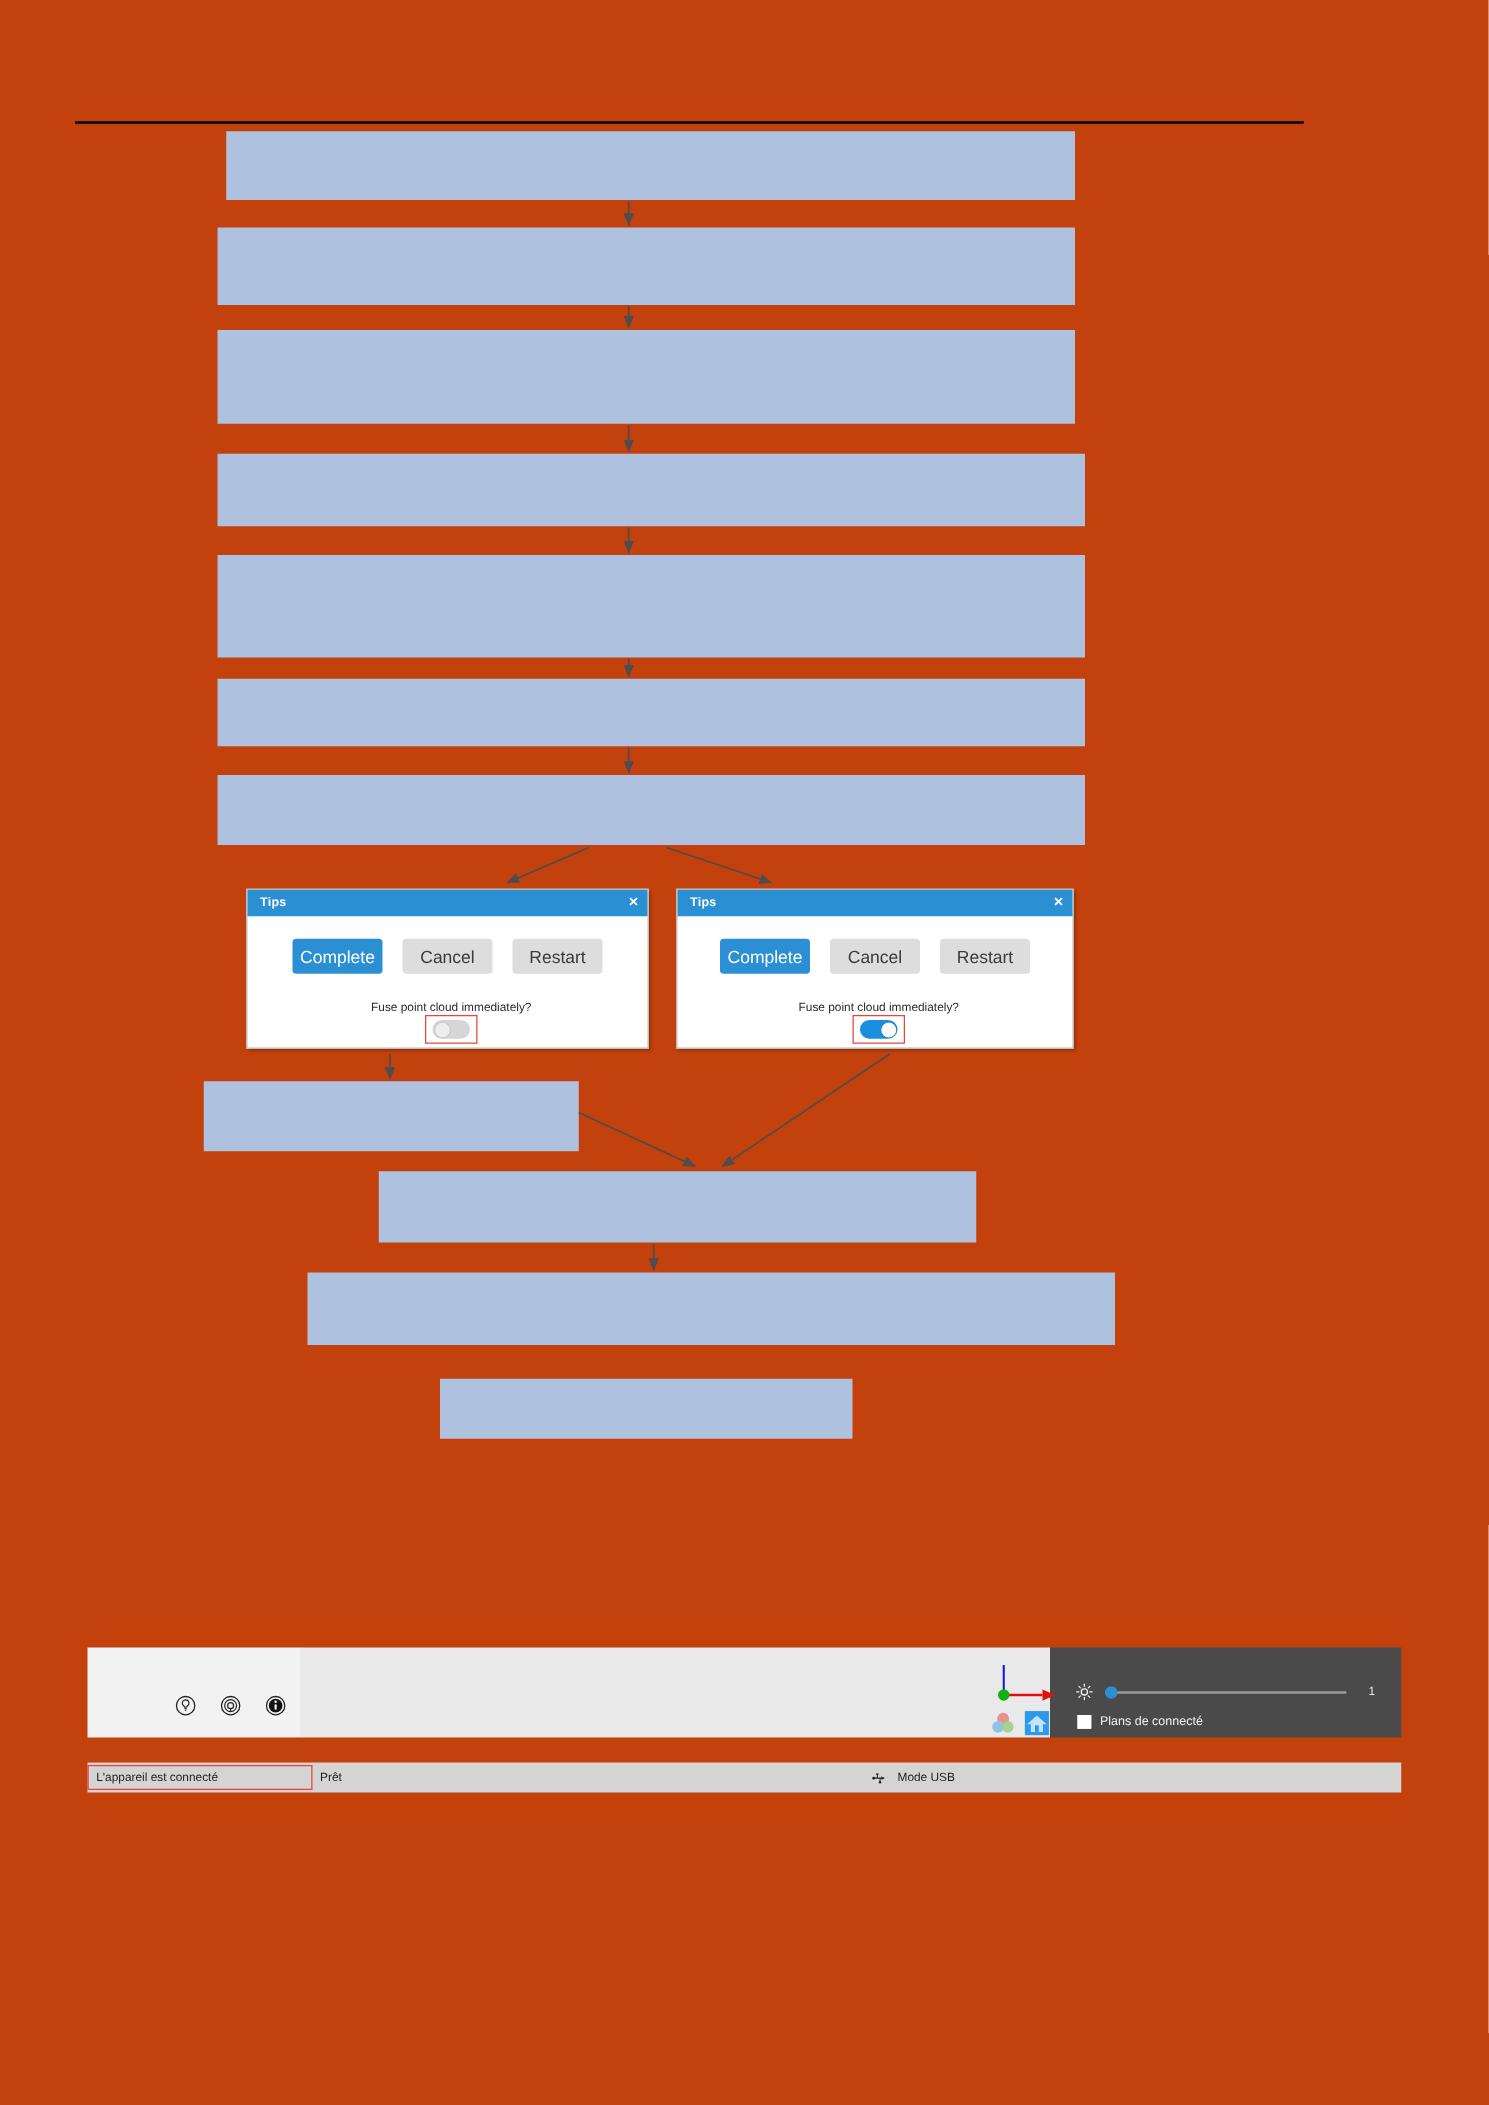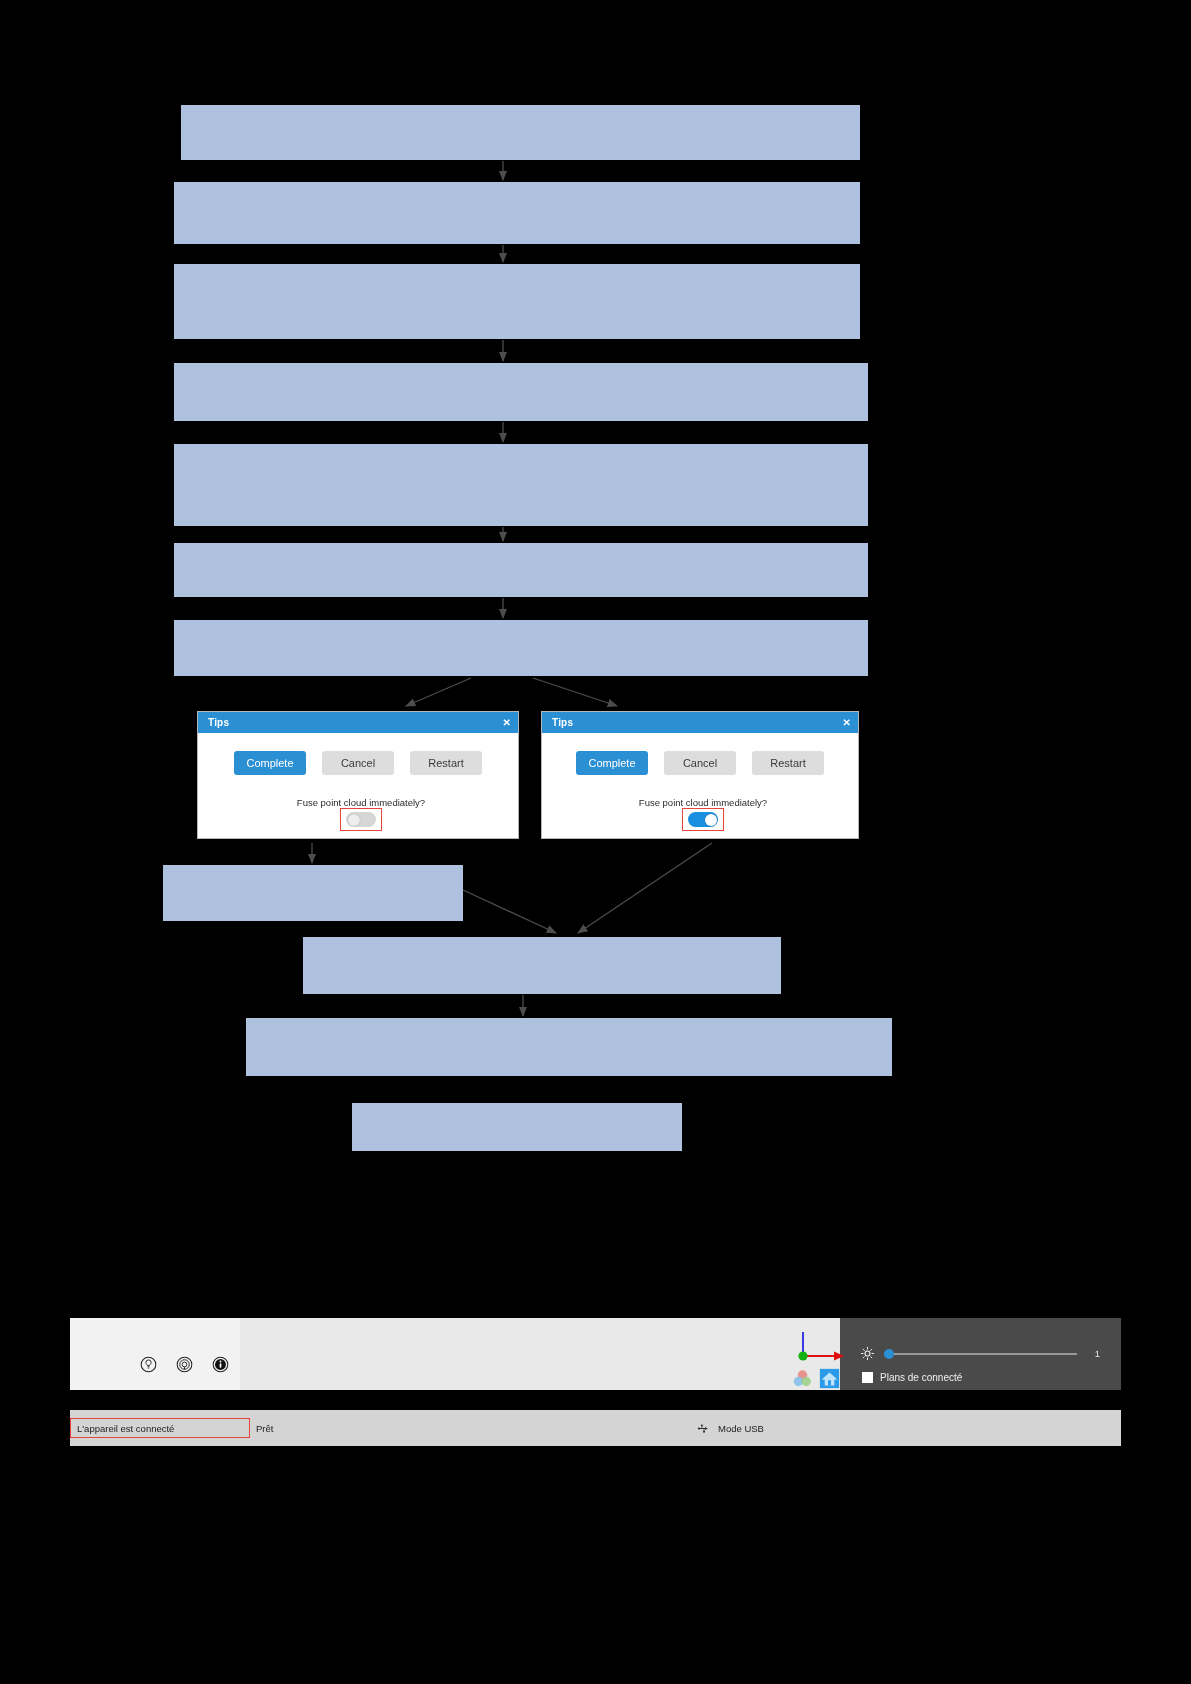--- a/index.html
+++ b/index.html
@@ -9,21 +9,21 @@
     background: #ffffff;
   }
   body {
     font-family: "Liberation Sans", sans-serif;
     -webkit-font-smoothing: antialiased;
   }
   #page {
     position: relative;
     width: 1191px;
     height: 1684px;
-    background: #000000;
+    background: #c2410c;
     overflow: hidden;
   }
 
   
   .header-rule {
     position: absolute;
     left: 60px;
     top: 97px;
     width: 983px;
     height: 0;
@@ -80,21 +80,21 @@
     padding: 18px 14px 10px 14px;
     box-sizing: border-box;
   }
   .tips-buttons {
     display: flex;
     justify-content: center;
     gap: 16px;
     margin-bottom: 22px;
   }
   .tips-btn {
-    font-size: 11px;
+    font-size: 14px;
     padding: 6px 0;
     width: 72px;
     text-align: center;
     border-radius: 3px;
     border: none;
     cursor: pointer;
     font-family: "Liberation Sans", sans-serif;
   }
   .tips-btn.primary {
     background: #2b8fd4;
@@ -260,21 +260,21 @@
     color: #f0f0f0;
     font-size: 10px;
   }
 
   
   #status-bar {
     position: absolute;
     left: 70px;
     top: 1410px;
     width: 1051px;
-    height: 36px;
+    height: 24px;
     background: #d4d4d4;
     display: flex;
     align-items: center;
     font-size: 9.5px;
     color: #1d1d1d;
   }
   .status-cell { position: relative; height: 100%; display: flex; align-items: center; }
   .status-device {
     width: 180px;
     padding-left: 6px;

